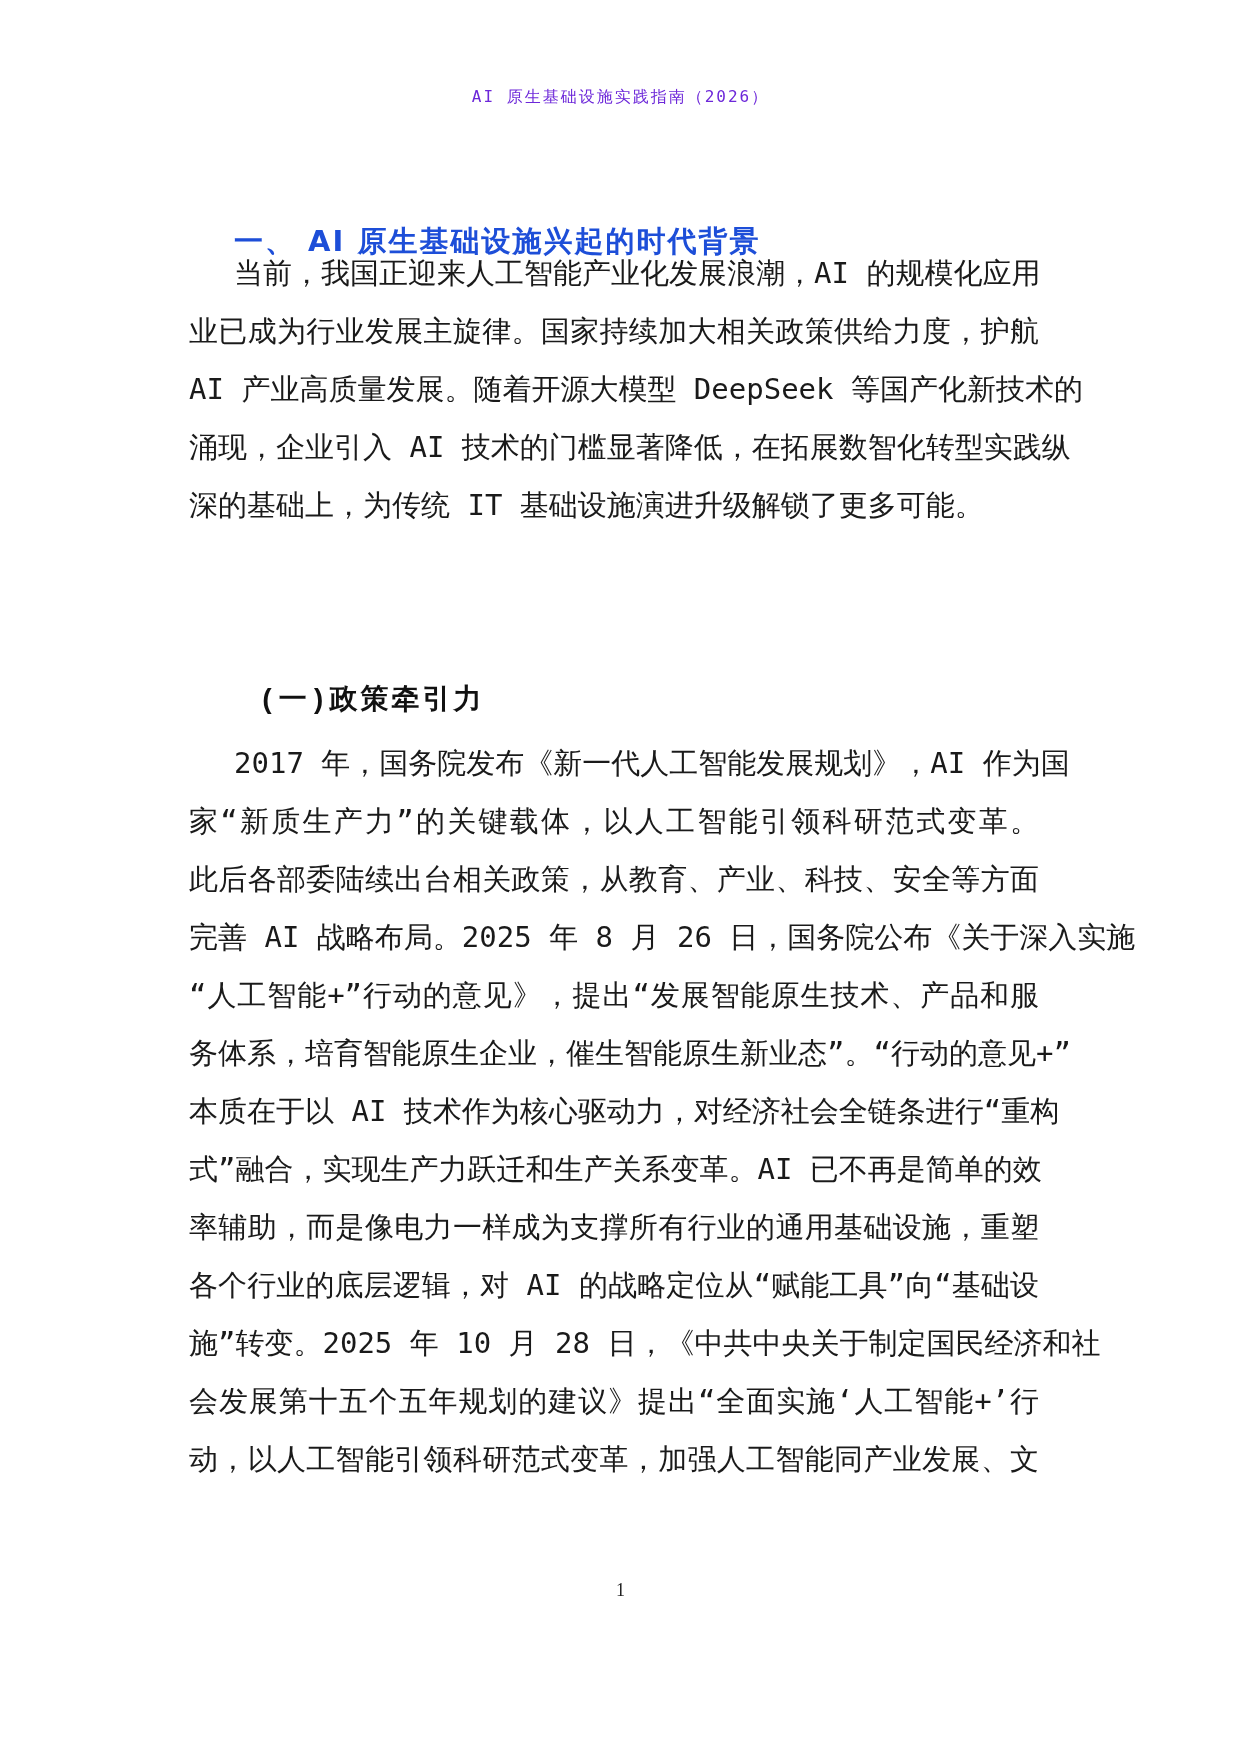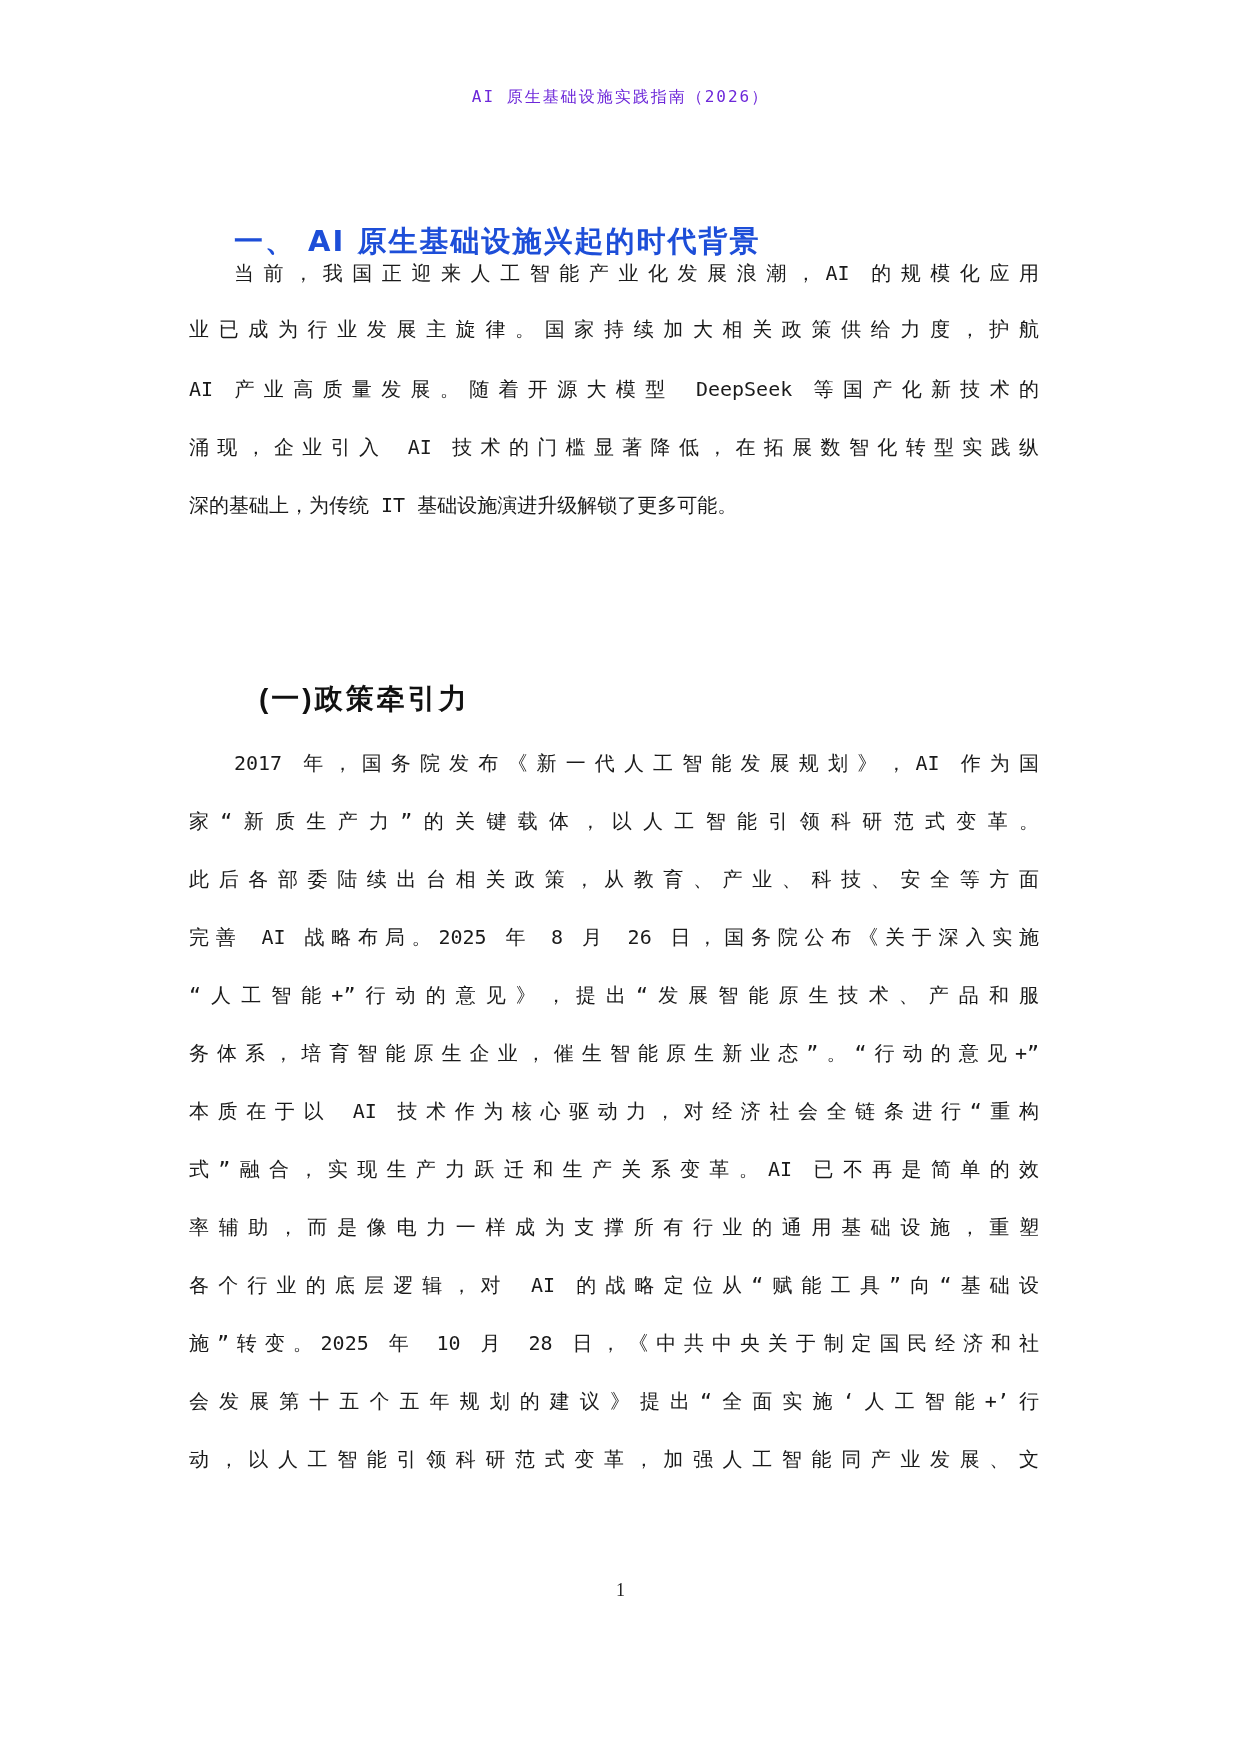--- a/index.html
+++ b/index.html
@@ -45,28 +45,28 @@
     color: #1d4ed8;
   }
   .h2 {
     position: absolute;
     left: 259px;
     top: 680px;
     font-size: 28px;
     font-weight: bold;
     letter-spacing: 3px;
     white-space: nowrap;
-    font-family: Liberation Sans, sans-serif;
+    font-family: Liberation Mono, monospace;
     color: #111;
   }
   .line {
     position: absolute;
     left: 189px;
     width: 850px;
-    font-size: 20px;
+    font-size: 29px;
     line-height: 30px;
     white-space: nowrap;
     text-align: justify;
     text-align-last: justify;
     color: #1a1a1a;
     font-family: "DejaVu Sans Mono", "Liberation Mono", monospace;
   }
   .line.indent { left: 234px; width: 805px; }
   .line.last { text-align-last: left; }
   .page-number {
@@ -83,21 +83,21 @@
 </head>
 <body>
 
 <div class="page">
 
   <div class="running-header">AI 原生基础设施实践指南（2026）</div>
 
   <div class="h1">一、  AI 原生基础设施兴起的时代背景</div>
 
   <div class="line indent" style="top:258px;">当前，我国正迎来人工智能产业化发展浪潮，AI 的规模化应用</div>
-  <div class="line" style="top:316px;font-family:Liberation Mono, monospace;">业已成为行业发展主旋律。国家持续加大相关政策供给力度，护航</div>
+  <div class="line" style="top:316px;">业已成为行业发展主旋律。国家持续加大相关政策供给力度，护航</div>
   <div class="line" style="top:432px;">涌现，企业引入 AI 技术的门槛显著降低，在拓展数智化转型实践纵</div>
   <div class="line" style="top:374px;">AI 产业高质量发展。随着开源大模型 DeepSeek 等国产化新技术的</div>
   <div class="line last" style="top:490px;">深的基础上，为传统 IT 基础设施演进升级解锁了更多可能。</div>
 
   <div class="h2">(一)政策牵引力</div>
 
   <div class="line indent" style="top:748px;">2017 年，国务院发布《新一代人工智能发展规划》，AI 作为国</div>
   <div class="line" style="top:806px;">家“新质生产力”的关键载体，以人工智能引领科研范式变革。</div>
   <div class="line" style="top:864px;">此后各部委陆续出台相关政策，从教育、产业、科技、安全等方面</div>
   <div class="line" style="top:922px;">完善 AI 战略布局。2025 年 8 月 26 日，国务院公布《关于深入实施</div>

